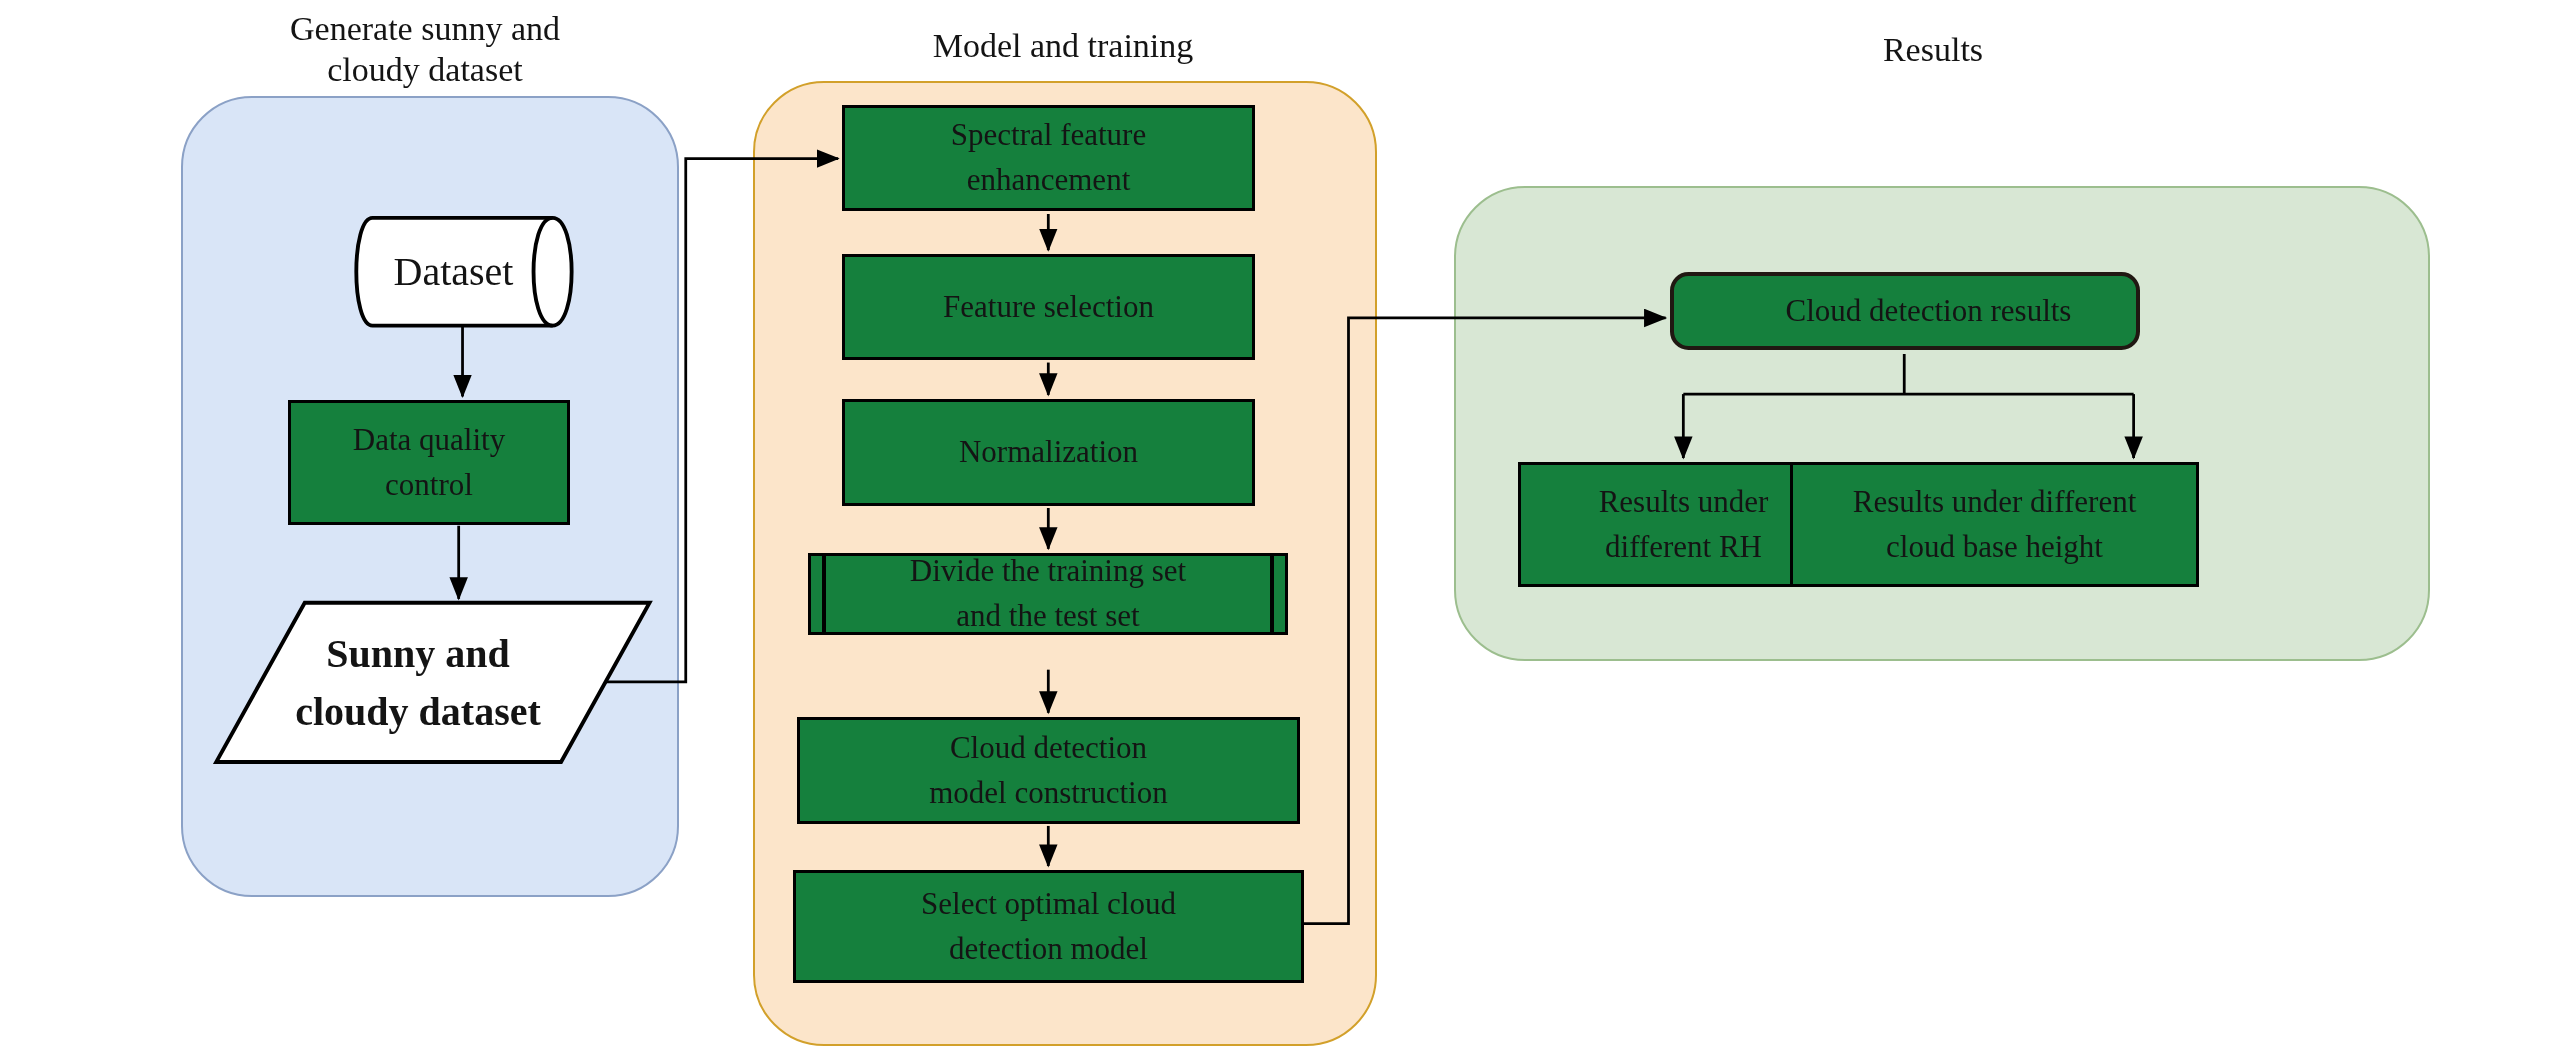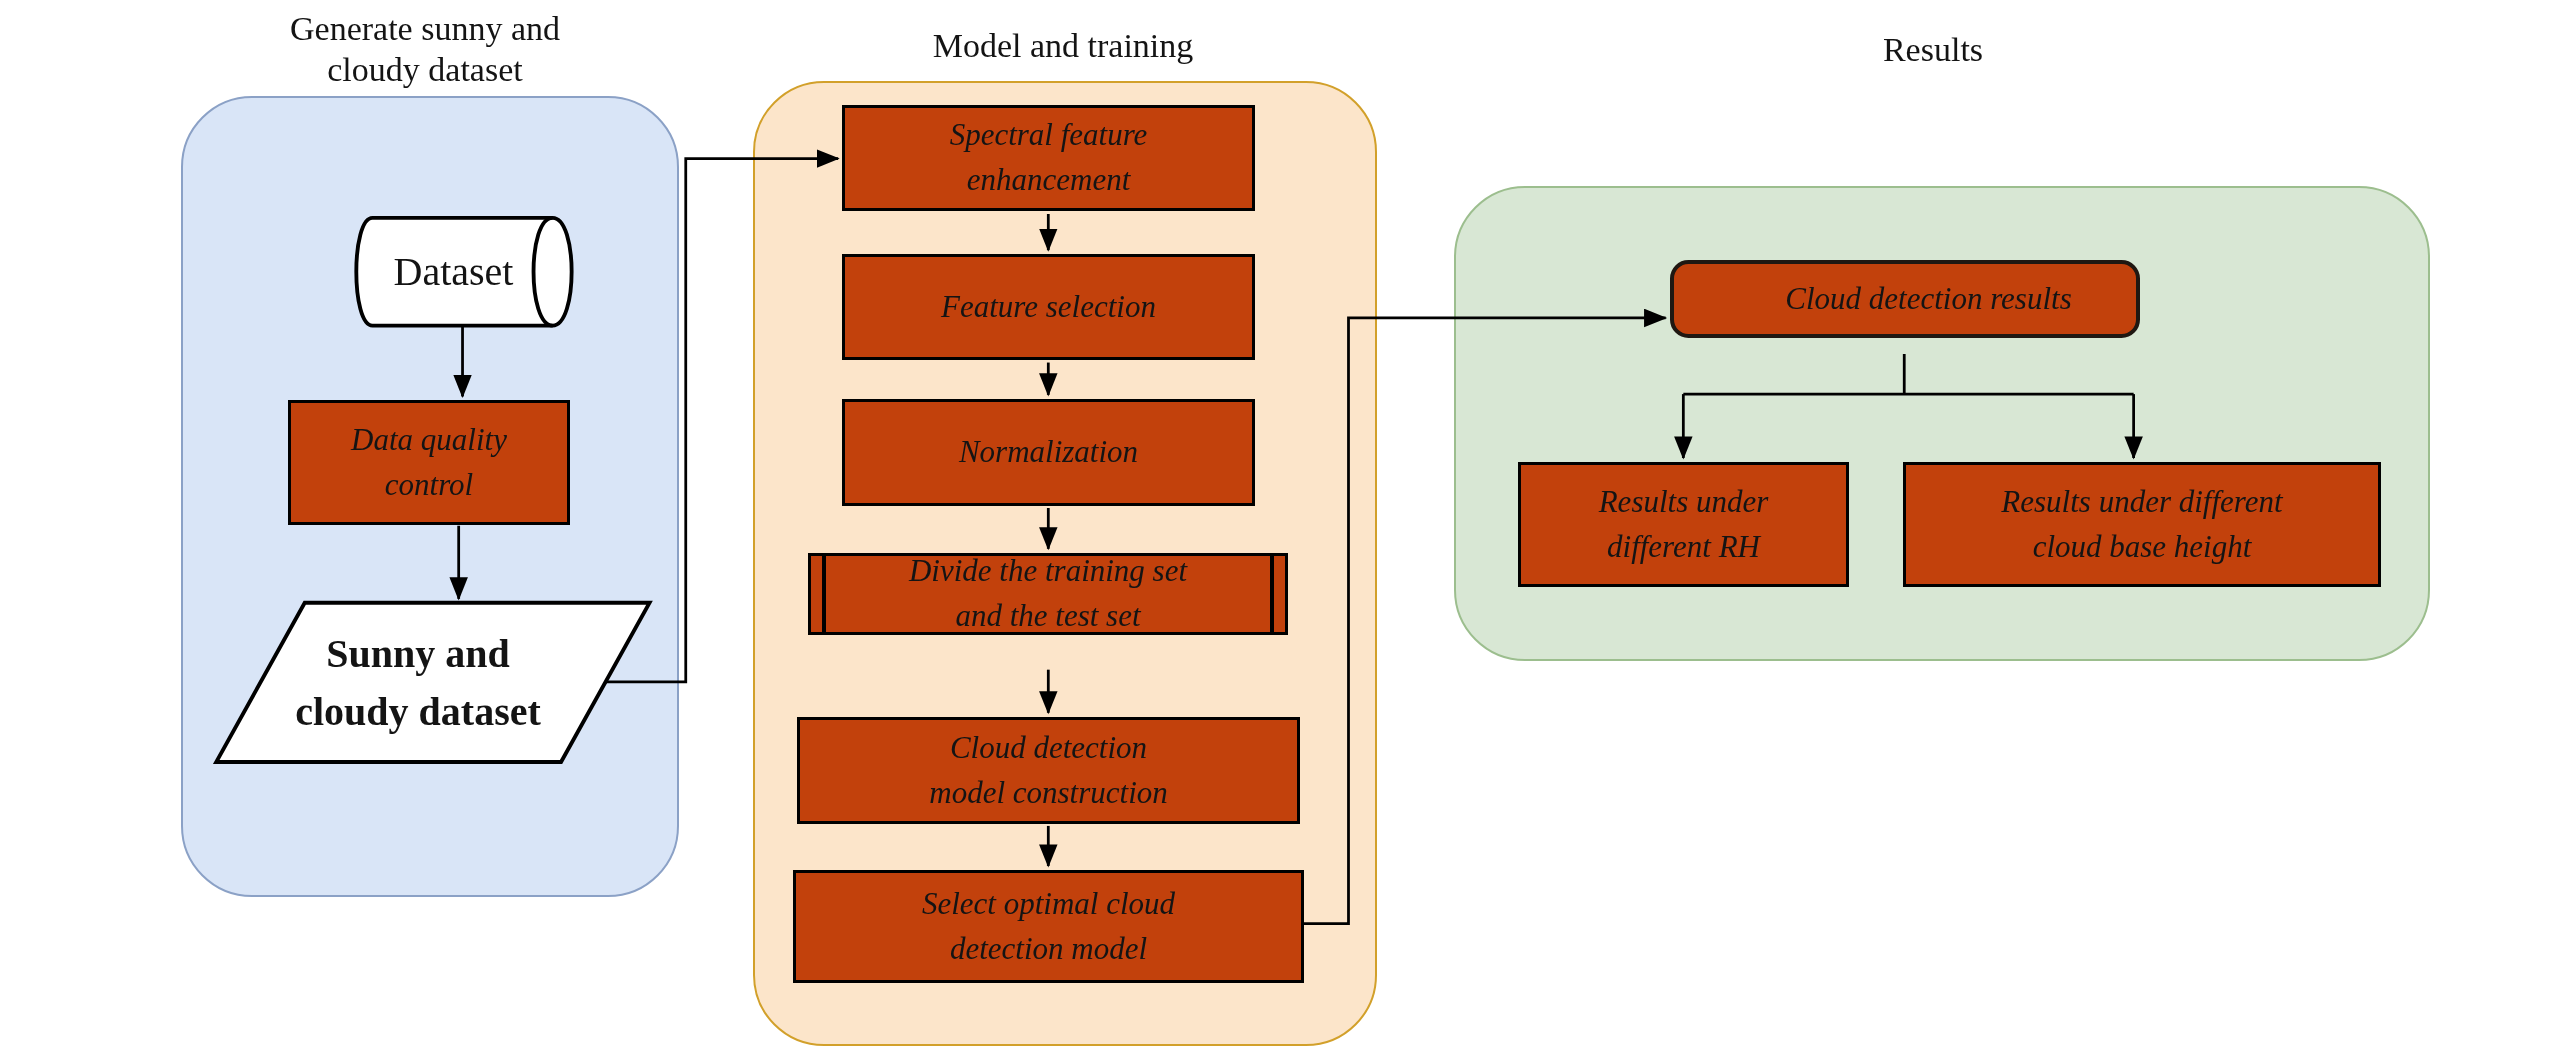--- a/index.html
+++ b/index.html
@@ -13,34 +13,34 @@
   .container.blue  {left:169px;top:96px;width:494px;height:797px;background:var(--blue_fill,#d9e5f7);border-color:var(--blue_border,#8ba1c6);}
   .container.orange{left:741px;top:81px;width:620px;height:961px;background:var(--orange_fill,#fce5ca);border-color:var(--orange_border,#d2a02a);}
   .container.green {left:1442px;top:186px;width:972px;height:471px;background:var(--green_fill,#d8e7d4);border-color:var(--green_border,#9cbe8e);}
   
   .sec-title{position:absolute;text-align:center;font-size:34px;line-height:1.22;white-space:pre-line;}
   .sec-title.t-generate{left:182px;top:7.7px;width:462px;}
   .sec-title.t-model{left:820px;top:25px;width:462px;}
   .sec-title.t-results{left:1690px;top:29px;width:462px;}
   
   .node{
-    position:absolute;box-sizing:border-box;background:#c2410c;border:3.8px solid #000;
+    position:absolute;box-sizing:border-box;background:#15803d;border:3.8px solid #000;
     display:flex;align-items:center;justify-content:center;text-align:center;
-    font-size:31px;line-height:1.45;white-space:pre-line;font-style:italic;
+    font-size:31px;line-height:1.45;white-space:pre-line;
   }
   .n-dqc {left:276px; top:400px; width:282px;height:125px;}
   .n-spec{left:830px;top:105px; width:413px;height:106px;}
   .n-fsel{left:830px;top:254px; width:413px;height:106px;}
   .n-norm{left:830px;top:399px; width:413px;height:107px;}
   .n-div {left:796px;top:553px; width:480px;height:82px;}
   .n-cons{left:785px;top:717px; width:503px;height:107px;}
   .n-sel {left:781px;top:870px;width:511px;height:113px;text-align:center;}
   .n-rh  {left:1506px;top:462px; width:331px;height:125px;}
-  .n-cbh {left:1891px;top:462px; width:478px;height:125px;}
-  .n-cdr {left:1658px;top:260px; width:470px;height:78px;border:4.6px solid #201812;border-radius:18.5px;padding-left:47px;}
+  .n-cbh {left:1778px;top:462px; width:409px;height:125px;}
+  .n-cdr {left:1658px;top:272px; width:470px;height:78px;border:4.6px solid #201812;border-radius:18.5px;padding-left:47px;}
   
   .pp-rule{position:absolute;top:-0.8px;bottom:-0.8px;width:3.8px;background:#000;}
   .pp-rule.l{left:10.8px;} .pp-rule.r{right:10.8px;}
   
   .shape-label{position:absolute;display:flex;align-items:center;justify-content:center;
     text-align:center;font-size:40px;line-height:1.45;white-space:pre-line;}
   .lab-dataset{left:353px;top:218px;width:177px;height:108px;}
   .lab-sunny{left:252px;top:603px;width:308px;height:159px;font-weight:bold;}
   .stroke-node{fill:#ffffff;stroke:#000000;stroke-width:5;}
   .conn{fill:none;stroke:#000000;stroke-width:3.6;}

